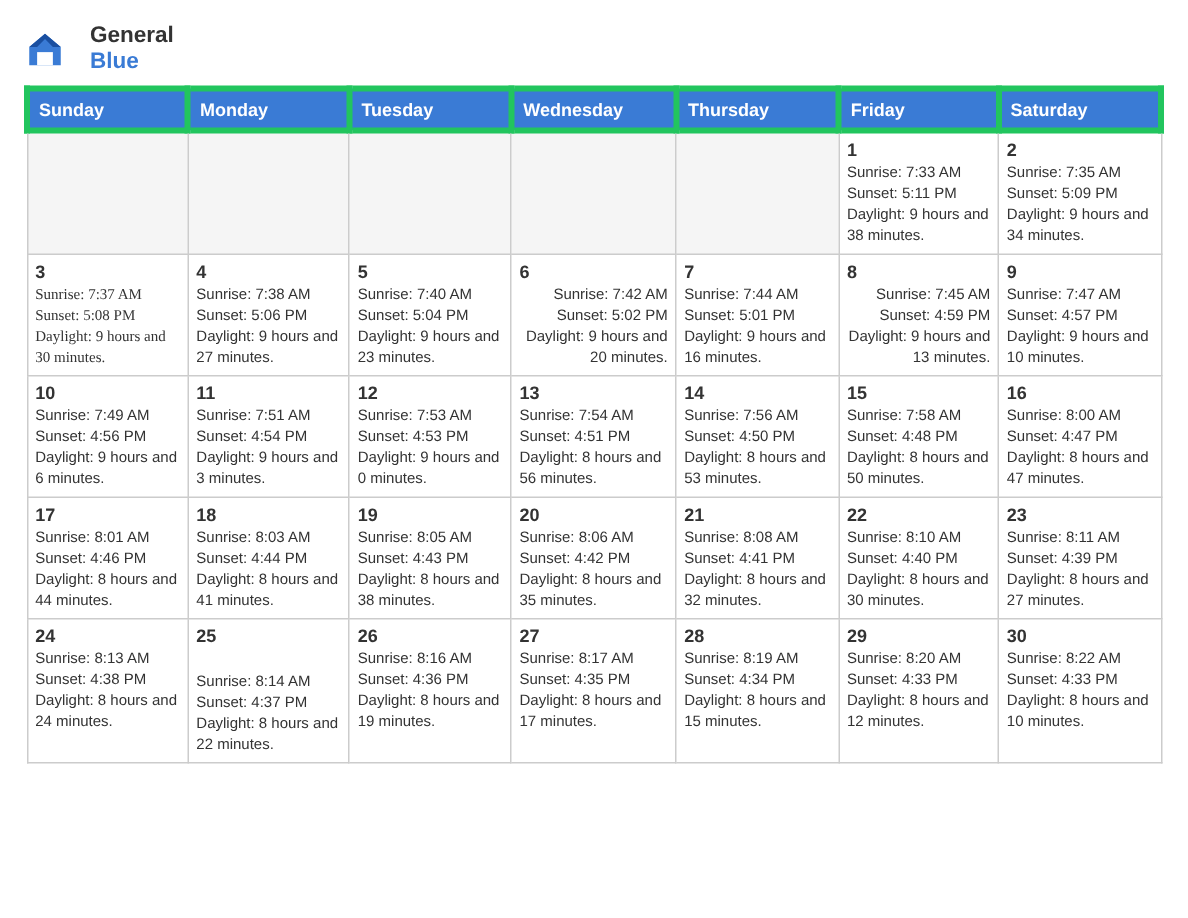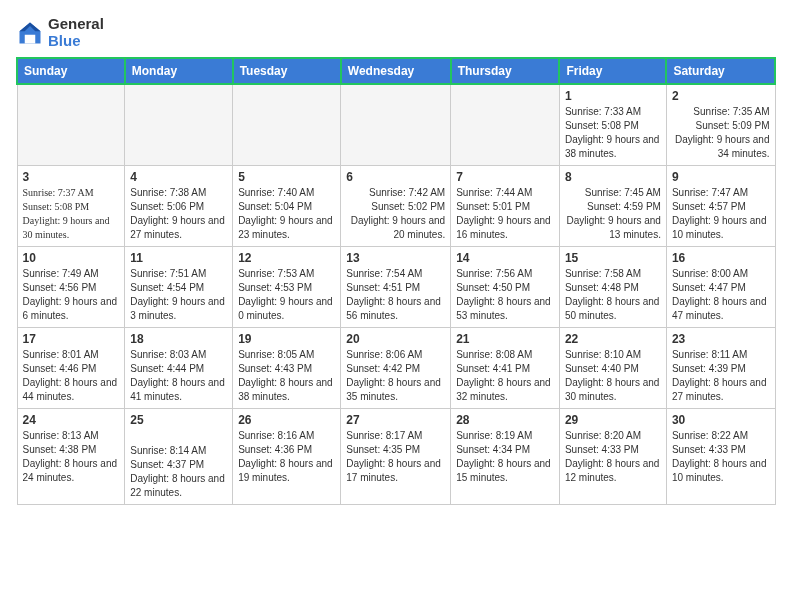--- a/index.html
+++ b/index.html
@@ -12,21 +12,21 @@
     }
     .header {
       display: flex;
       justify-content: space-between;
       align-items: flex-start;
       margin-bottom: 8px;
     }
     .logo {
       display: flex;
       align-items: center;
-      gap: 4px;
+      gap: 16px;
     }
     .logo-text {
       display: flex;
       flex-direction: column;
       line-height: 1.1;
     }
     .logo-general {
       font-size: 15px;
       font-weight: bold;
       color: #333;
@@ -56,21 +56,21 @@
       width: 100%;
       border-collapse: collapse;
     }
     .calendar th {
       background: #3a7bd5;
       color: #fff;
       text-align: left;
       padding: 5px 6px;
       font-size: 12px;
       font-weight: bold;
-      border: 2px solid #22c55e;
+      border: 4px solid #22c55e;
     }
     .calendar td {
       vertical-align: top;
       padding: 4px 5px;
       border: 1px solid #ccc;
       font-size: 10px;
       color: #333;
       background: #fff;
       width: 113px;
       min-height: 70px;
@@ -124,26 +124,26 @@
   <tbody id="calendar-body">
   <tr class="week-row">
         <td class="empty"></td>
         <td class="empty"></td>
         <td class="empty"></td>
         <td class="empty"></td>
         <td class="empty"></td>
         <td>
           <span class="day-num">1</span>
           <div class="day-info" style="white-space: pre-line;">Sunrise: 7:33 AM
-Sunset: 5:08 PM
+Sunset: 5:11 PM
 Daylight: 9 hours and 38 minutes.</div>
         </td>
         <td>
           <span class="day-num">2</span>
-          <div class="day-info" style="white-space: pre-line; text-align: right;">Sunrise: 7:35 AM
+          <div class="day-info" style="white-space: pre-line;">Sunrise: 7:35 AM
 Sunset: 5:09 PM
 Daylight: 9 hours and 34 minutes.</div>
         </td>
       </tr>
       <tr class="week-row">
         <td>
           <span class="day-num">3</span>
           <div class="day-info" style="white-space: pre-line; font-family: Liberation Serif, serif;">Sunrise: 7:37 AM
 Sunset: 5:08 PM
 Daylight: 9 hours and 30 minutes.</div>

